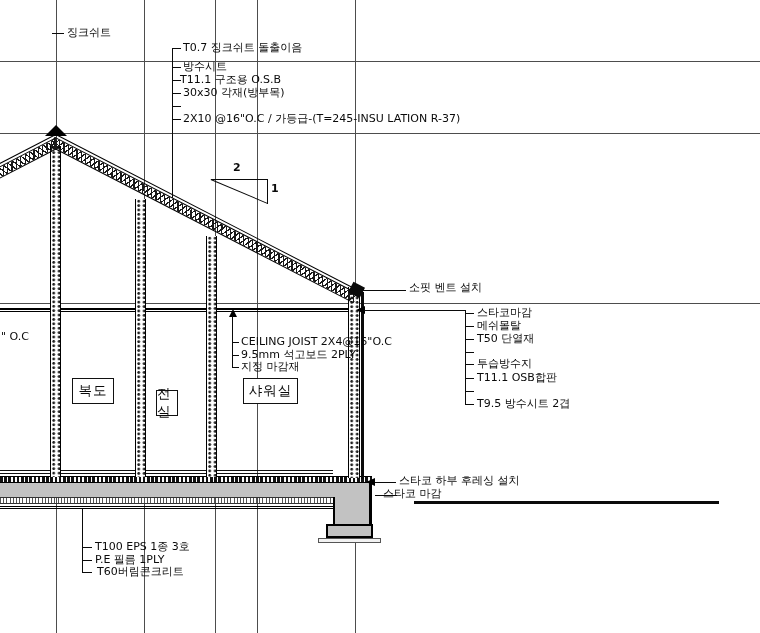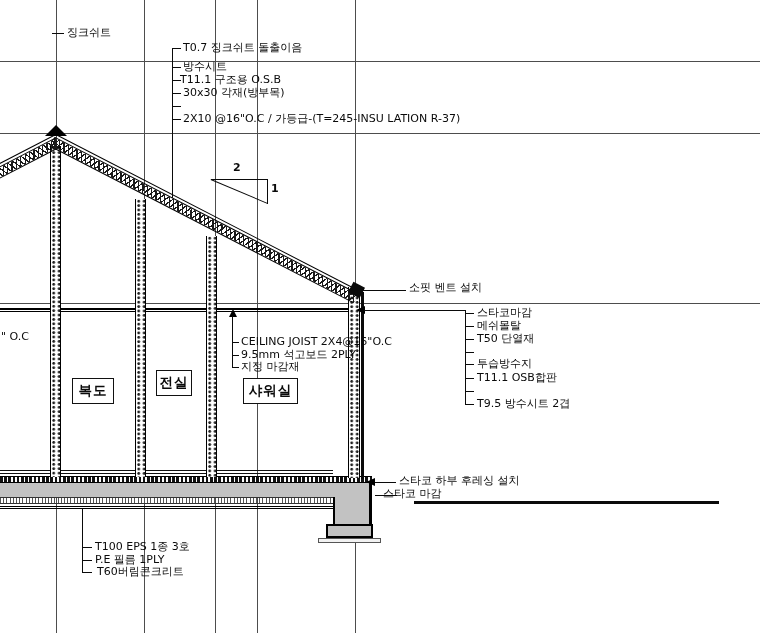--- a/index.html
+++ b/index.html
@@ -31,21 +31,21 @@
   .ceil { position:absolute; left:0; top:308px; width:349px; height:4px; z-index:1;
     border-top:2px solid #000; border-bottom:1px solid #000; }
   .tri-up { position:absolute; width:0; height:0; z-index:6;
     border-left:4px solid transparent; border-right:4px solid transparent; border-bottom:8px solid #000; }
   .tri-left { position:absolute; width:0; height:0; z-index:6;
     border-top:4px solid transparent; border-bottom:4px solid transparent; border-right:9px solid #000; }
   .tri-peak { position:absolute; width:0; height:0; z-index:6;
     border-left:11px solid transparent; border-right:11px solid transparent; border-bottom:11px solid #000; }
   .room { position:absolute; z-index:6; background:#fff; border:1.5px solid #111;
     display:flex; align-items:center; justify-content:center;
-    font-size:13.5px; font-weight:700; letter-spacing:1px; }
+    font-size:13.5px; font-weight:400; letter-spacing:1px; }
   .floorlayer { position:absolute; z-index:2; }
 </style>
 </head>
 <body>
 
 <div class="canvas">
 
   <div class="grid" style="left:56px;top:0;width:1px;height:633px"></div>
   <div class="grid" style="left:144px;top:0;width:1px;height:633px"></div>
   <div class="grid" style="left:215px;top:0;width:1px;height:633px"></div>
@@ -137,21 +137,21 @@
   <div class="ln" style="left:232px;top:367px;width:7px;height:1px"></div>
   <div class="t" style="left:241px;top:336px">CEILING JOIST 2X4@16"O.C</div>
   <div class="t" style="left:241px;top:349px">9.5mm 석고보드 2PLY</div>
   <div class="t" style="left:241px;top:361px">지정 마감재</div>
 
   <div class="t" style="left:1px;top:331px">" O.C</div>
 
   <div class="room" style="left:72px;top:378px;width:42px;height:26px">
     <span>복도</span>
   </div>
-  <div class="room" style="left:156px;top:370px;width:36px;height:26px">
+  <div class="room" style="left:156px;top:390px;width:22px;height:26px">
     <span>전실</span>
   </div>
   <div class="room" style="left:243px;top:378px;width:55px;height:26px">
     <span>샤워실</span>
   </div>
 
   <div class="tri-left" style="left:366px;top:478px"></div>
   <div class="ln" style="left:375px;top:482px;width:21px;height:1px"></div>
   <div class="t" style="left:399px;top:475px">스타코 하부 후레싱 설치</div>
   <div class="ln" style="left:375px;top:495px;width:22px;height:1px"></div>

